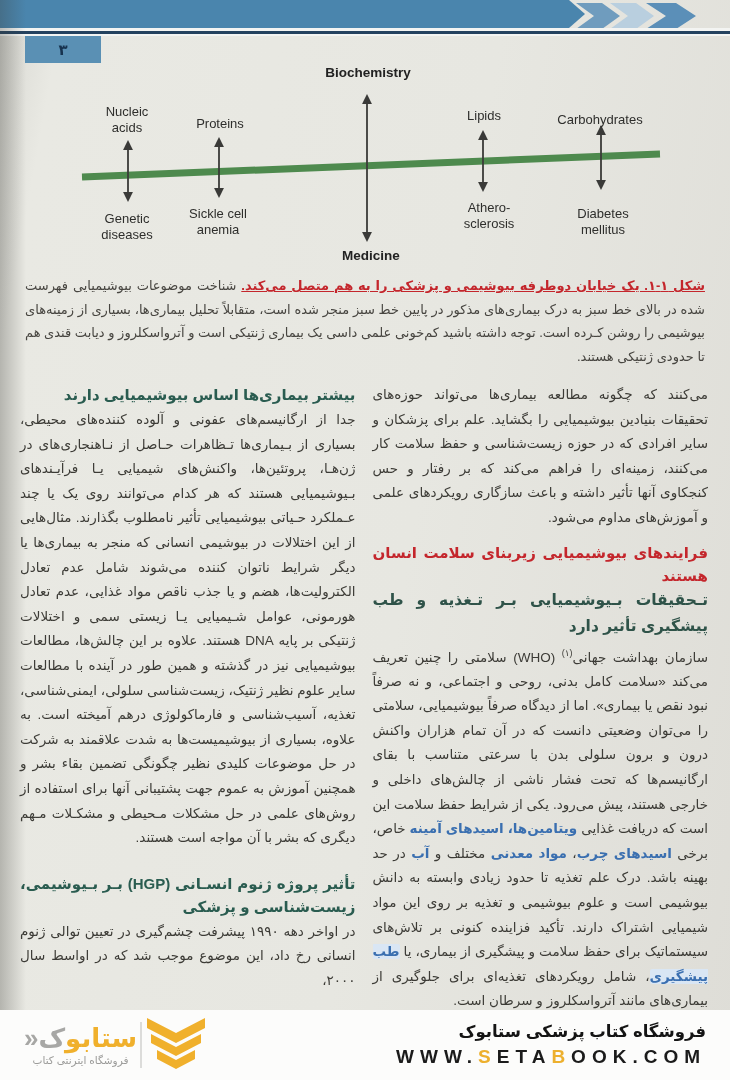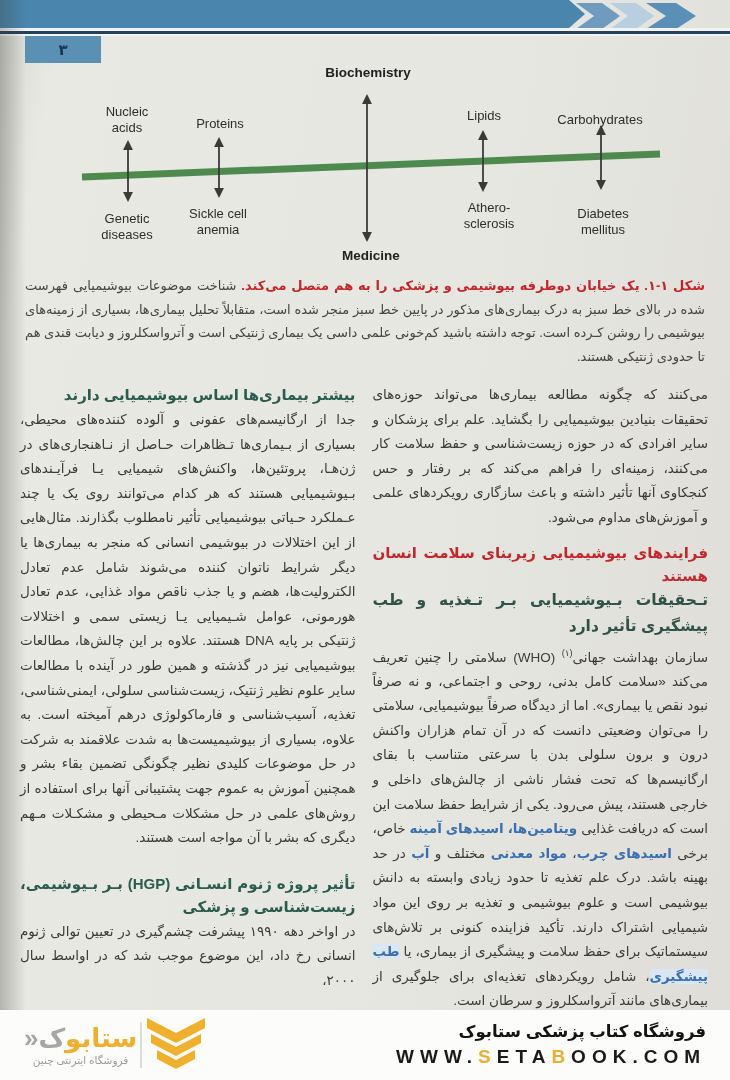--- a/index.html
+++ b/index.html
@@ -25,21 +25,21 @@
     font-weight:bold;font-size:13.5px;color:#1c3a57;white-space:nowrap;}
   
   .figure{position:absolute;top:62px;left:15px;width:700px;height:208px;}
   .fig-label{position:absolute;transform:translateX(-50%);text-align:center;
     font-size:13px;line-height:15.5px;color:#2e2e2c;}
   .fig-label.bold{font-weight:bold;font-size:13.5px;color:#222;}
   .w62{width:62px;} .w84{width:84px;} .w74{width:74px;} .w120{width:120px;}
   
   .caption{position:absolute;top:274px;left:25px;right:25px;direction:rtl;text-align:justify;
     font-size:13px;line-height:23.5px;color:#474540;}
-  .caption .cap-title{color:#c4262c;font-weight:bold;}
+  .caption .cap-title{color:#c4262c;font-weight:bold;text-decoration:underline;}
   
   .columns{position:absolute;top:383px;left:20px;right:22px;direction:rtl;display:flex;gap:17px;}
   .col{flex:1;min-width:0;text-align:justify;font-size:13.5px;line-height:24.6px;color:#3c3b36;}
   .col p{margin:0;}
   .h-teal{margin:0 0 2px 0;font-size:15px;line-height:23px;font-weight:bold;color:#2a5c50;}
   .h-red{margin:10px 0 0 0;font-size:15px;line-height:23px;font-weight:bold;color:#c4262c;}
   .h-sub{margin:0 0 2px 0;font-size:15.5px;line-height:26px;font-weight:bold;color:#2f5349;}
   .mt{margin-top:21px;}
   .term{color:#3a6fb0;font-weight:bold;}
   .term-hl{color:#3a6fb0;font-weight:bold;background:#d9e6f4;border-radius:2px;}
@@ -119,21 +119,21 @@
       <h3 class="h-teal mt">تأثیر پروژه ژنوم انسـانی (HGP) بـر بـیوشیمی، زیست‌شناسی و پزشکی</h3>
       <p>در اواخر دهه ۱۹۹۰ پیشرفت چشم‌گیری در تعیین توالی ژنوم انسانی رخ داد، این موضوع موجب شد که در اواسط سال ۲۰۰۰،</p>
     </div>
 
   </div>
 
   <div class="footer">
     <div class="logo">
       <div class="logo-textcol">
         <div class="wordmark"><span class="y">ستابو</span><span class="g">ک</span><span class="g">«</span></div>
-        <div class="tagline">فروشگاه ایترنتی چنین</div>
+        <div class="tagline">فروشگاه ایترنتی کتاب</div>
       </div>
       <div class="logo-divider"></div>
       <svg width="62" height="54" viewBox="0 0 62 54">
         <polygon points="2,0 31,15 60,0 60,10 31,25 2,10" fill="#f0b02c"></polygon>
         <polygon points="6,16 31,29 56,16 56,25 31,38 6,25" fill="#f0b02c"></polygon>
         <polygon points="12,32 31,42 50,32 50,41 31,51 12,41" fill="#f0b02c"></polygon>
       </svg>
     </div>
     <div class="footer-right">
       <div class="shop-name">فروشگاه کتاب پزشکی ستابوک</div>

